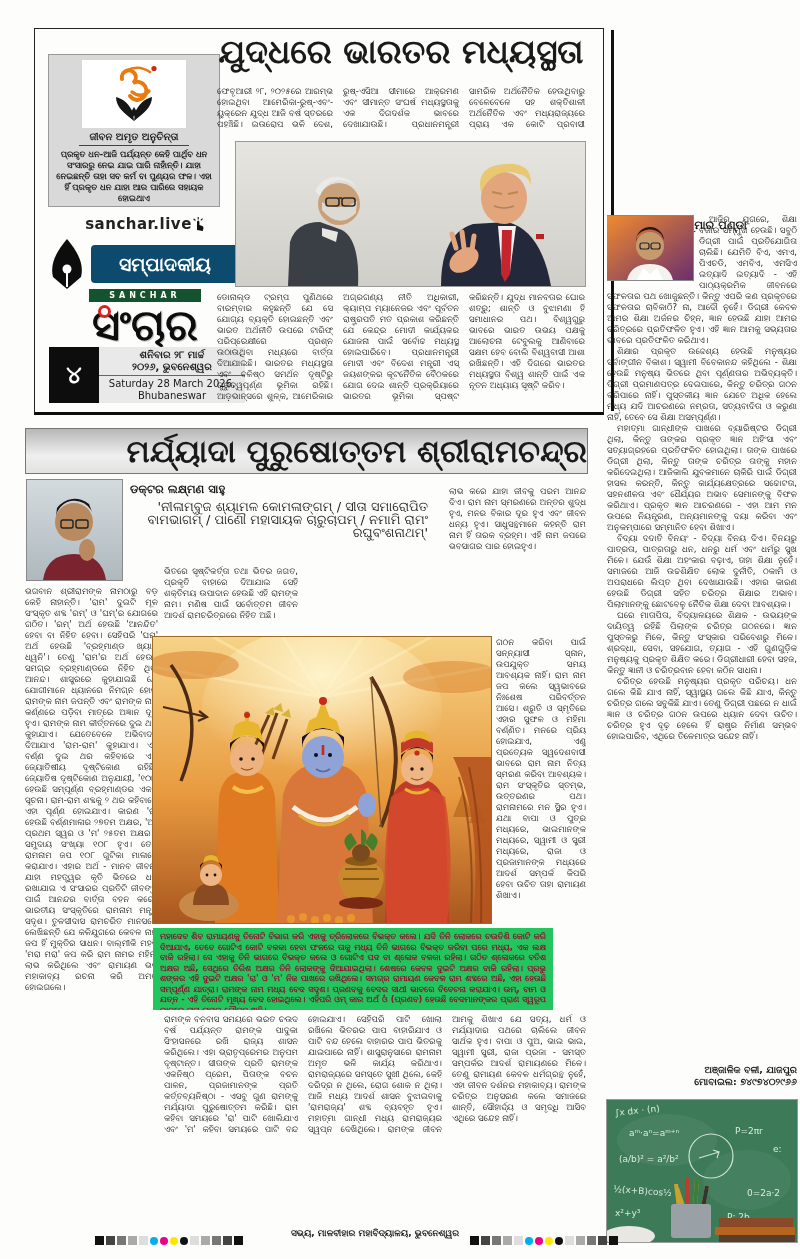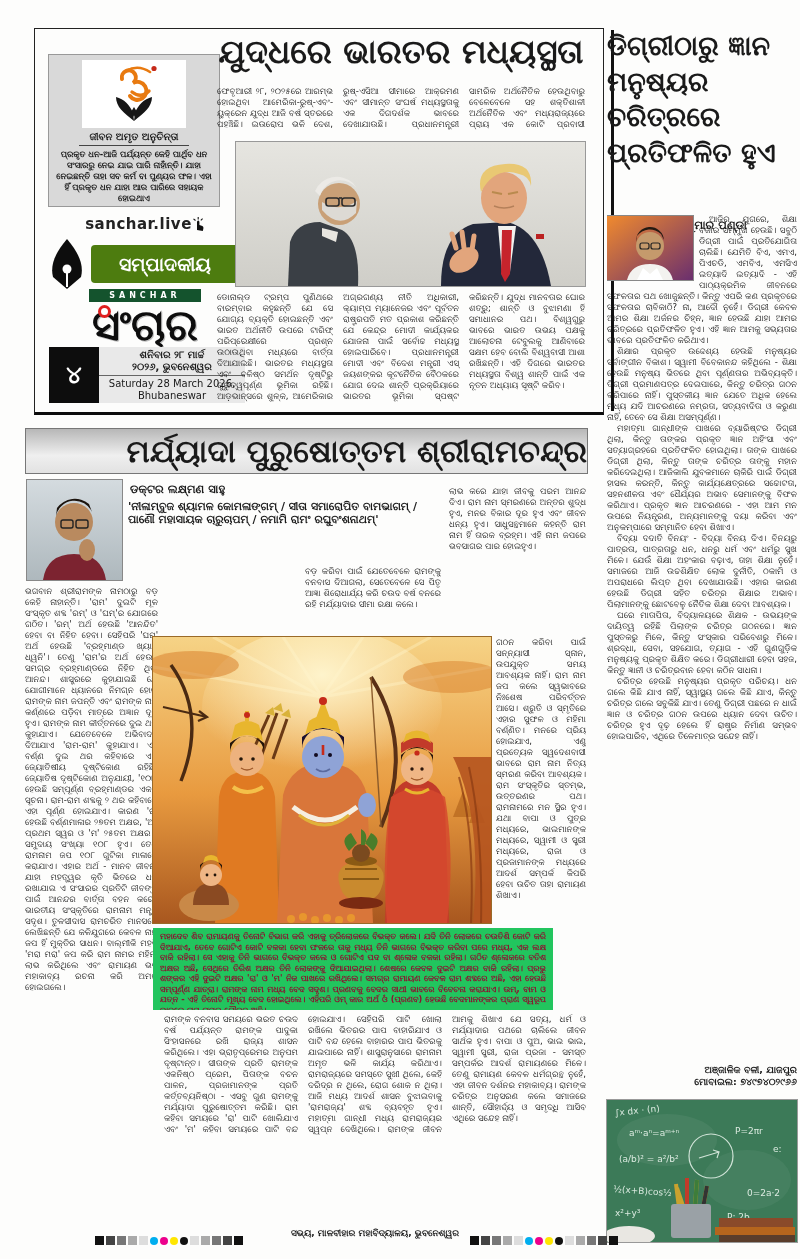--- a/index.html
+++ b/index.html
@@ -10,21 +10,21 @@
   .cols3{column-count:3;column-gap:10px;}
   
   #topbox{left:18px;top:28px;width:568px;height:383px;border:1px solid #222;border-bottom:3px solid #0c0c0c;margin-left:16px;}
   #quotebox{left:13px;top:25px;width:172px;height:153px;background:#d9d9d9;border:1px solid #999;text-align:center;padding:3px 6px;box-sizing:border-box;}
   #ombox{width:104px;height:68px;background:#fff;margin:2px auto 3px;display:flex;align-items:center;justify-content:center;}
   #quote-title{font-size:10px;font-weight:bold;}
   #quote-div{width:70%;height:1px;background:#444;margin:2px auto 3px;}
   #quote-text{font-size:8.4px;font-weight:600;line-height:11px;}
   #siterow{left:30px;top:186px;width:160px;text-align:center;font-size:15px;font-weight:bold;color:#222;letter-spacing:.5px;}
   #nib{left:10px;top:210px;}
-  #edbanner{left:56px;top:216px;width:148px;height:38px;background:#4d7c0f;border-radius:4px;color:#fff;
+  #edbanner{left:56px;top:216px;width:148px;height:38px;background:#0c4a6e;border-radius:4px;color:#fff;
             font-size:19px;font-weight:bold;text-align:center;line-height:38px;}
   #brand{left:10px;top:260px;width:200px;text-align:center;}
   #brandstrip{width:112px;margin:0 auto;background:#14532d;color:#fff;font-size:8px;letter-spacing:4px;font-weight:bold;padding:2px 0;}
   #brandodia{font-size:43px;font-weight:bold;color:#0d0d0d;line-height:1.1;text-shadow:0 0 1px #fff,1px 1px 0 #bbb;}
   #reddot{position:absolute;left:53px;top:16px;width:7px;height:7px;background:#fff;border:3.5px solid #e01f1f;border-radius:50%;}
   #datebar{left:14px;top:318px;width:196px;height:56px;display:flex;}
   #pgnum{width:50px;background:#0d0d0d;color:#fff;font-size:24px;font-weight:bold;text-align:center;line-height:56px;}
   #dateright{flex:1;text-align:center;background:#e9e9e9;padding-top:2px;}
   #date-odia{font-size:10px;font-weight:bold;line-height:12px;}
   #date-eng{font-size:10px;font-weight:normal;line-height:12px;border-top:1px solid #666;margin-top:2px;padding-top:2px;}
@@ -42,21 +42,21 @@
   #r-photo{float:left;width:86px;height:64px;margin:2px 6px 2px 0;outline:1px solid #888;}
   #r-body p{margin:0;text-indent:10px;}
   #r-sig{left:607px;top:1064px;width:190px;text-align:right;font-size:9.5px;font-weight:bold;line-height:12px;}
   #chalkboard{left:607px;top:1100px;width:190px;height:142px;outline:1px solid #999;}
   
   #f-band{left:25px;top:428px;width:561px;height:44px;border:1px solid #777;
           background:linear-gradient(#b7b7b7,#efefef 60%,#e2e2e2);text-align:right;
           font-size:31px;font-weight:bold;line-height:44px;}
   #f-photo{left:27px;top:480px;width:95px;height:100px;outline:1px solid #888;}
   #f-author{left:130px;top:482px;font-size:11.5px;font-weight:bold;}
-  #f-shloka{left:128px;top:500px;width:300px;height:62px;text-align:left;font-size:11px;font-weight:bold;line-height:13px;overflow:hidden;}
+  #f-shloka{left:128px;top:500px;width:300px;height:62px;text-align:right;font-size:13px;font-weight:normal;line-height:13px;overflow:hidden;}
   #f-col1{left:25px;top:586px;width:133px;height:648px;}
   #f-col2t{left:164px;top:566px;width:134px;height:66px;}
   #f-col3t{left:305px;top:566px;width:136px;height:66px;}
   #f-col4t{left:449px;top:486px;width:137px;height:146px;}
   #f-col4s{left:496px;top:637px;width:90px;height:287px;}
   #deity{left:153px;top:637px;width:338px;height:286px;outline:1px solid #9a6a28;}
   #f-caption{left:153px;top:928px;width:400px;height:82px;background:#22c55e;color:#8c1230;
              font-size:8.2px;font-weight:bold;line-height:10.5px;text-align:justify;padding:3px 7px;box-sizing:border-box;overflow:hidden;}
   #f-bottom{left:164px;top:1014px;width:422px;height:212px;}
   #f-sig{left:164px;top:1228px;width:422px;text-align:center;font-size:9px;font-weight:bold;}
@@ -159,21 +159,20 @@
       <ellipse cx="228" cy="118" rx="16" ry="11" fill="#e2a57c" transform="rotate(-35 228 118)"></ellipse>
       <path d="M220,106 l-4,-14 M228,106 l-2,-16 M236,108 l2,-14" stroke="#e2a57c" stroke-width="5" stroke-linecap="round"></path>
       <rect x="300" y="92" width="8" height="5" fill="#b22"></rect>
     </svg>
   </div>
 
   <div class="abs txt cols3" id="lead-body">ଡୋନାଲ୍ଡ ଟ୍ରମ୍ପ ପୁଣିଥରେ ବାରମ୍ବାର କହୁଛନ୍ତି ଯେ ସେ ଯୋଗ୍ୟ ବ୍ୟକ୍ତି ହୋଇଛନ୍ତି ଏବଂ ଭାରତ ଅର୍ଥନୀତି ଉପରେ ଟାରିଫ୍ ପରିପ୍ରେକ୍ଷୀରେ ପ୍ରଶ୍ନ ଉଠାଉଥିବା ମଧ୍ୟରେ ବାର୍ତ୍ତା ଦିଆଯାଇଛି। ଭାରତର ମଧ୍ୟସ୍ଥତା ଏବଂ ବଳିଷ୍ଠ ସମର୍ଥନ ଦୃଷ୍ଟିରୁ ଗୁରୁତ୍ୱପୂର୍ଣ୍ଣ ଭୂମିକା ରହିଛି। ଆଡ଼ଭାନ୍ସରେ ଶୁଳ୍କ, ଆମେରିକାର ଅଗ୍ରଗଣ୍ୟ ନୀତି ଅଧିକାରୀ, କ୍ୟାମ୍ପ ମ୍ୟାନେଜର ଏବଂ ପୂର୍ବତନ ରାଷ୍ଟ୍ରପତି ମତ ପ୍ରକାଶ କରିଛନ୍ତି ଯେ କେନ୍ଦ୍ର ମୋଦୀ କାର୍ଯ୍ୟକର ଯୋଜନା ପାଇଁ ସର୍ବୋଚ୍ଚ ମଧ୍ୟସ୍ଥ ହୋଇପାରିବେ। ପ୍ରଧାନମନ୍ତ୍ରୀ ମୋଦୀ ଏବଂ ବିଦେଶ ମନ୍ତ୍ରୀ ଏସ୍ ଜୟଶଙ୍କର କୂଟନୈତିକ ବୈଠକରେ ଯୋଗ ଦେଇ ଶାନ୍ତି ପ୍ରକ୍ରିୟାରେ ଭାରତର ଭୂମିକା ସ୍ପଷ୍ଟ କରିଛନ୍ତି। ଯୁଦ୍ଧ ମାନବତାର ଘୋର ଶତ୍ରୁ; ଶାନ୍ତି ଓ ବୁଝାମଣା ହିଁ ସମାଧାନର ପଥ। ବିଶ୍ୱଗୁରୁ ଭାବରେ ଭାରତ ଉଭୟ ପକ୍ଷକୁ ଆଲୋଚନା ଟେବୁଲକୁ ଆଣିବାରେ ସକ୍ଷମ ହେବ ବୋଲି ବିଶ୍ୱବାସୀ ଆଶା ରଖିଛନ୍ତି। ଏହି ଦିଗରେ ଭାରତର ମଧ୍ୟସ୍ଥତା ବିଶ୍ୱ ଶାନ୍ତି ପାଇଁ ଏକ ନୂତନ ଅଧ୍ୟାୟ ସୃଷ୍ଟି କରିବ।</div>
 
   <div class="abs" id="vrule"></div>
 
-  <div class="abs" id="r-headline">ଡିଗ୍ରୀଠାରୁ ଜ୍ଞାନ ମନୁଷ୍ୟର ଚରିତ୍ରରେ ପ୍ରତିଫଳିତ ହୁଏ</div>
   <div class="abs" id="r-byline">ଡକ୍ଟର ଅମୂଲ୍ୟ କୁମାର ପଣ୍ଡା</div>
 
   <div class="abs txt" id="r-body">
     <div id="r-photo">
       <svg width="86" height="64" viewBox="0 0 86 64">
         <defs>
             <linearGradient id="apbg" x1="0" y1="0" x2="1" y2="1">
           <stop offset="0" stop-color="#f08a2e"></stop>
               <stop offset="1" stop-color="#6a2f6e"></stop>
             </linearGradient>
@@ -251,21 +250,21 @@
       <path d="M29,36 a19,19 0 0 1 36,-4 l-3,-8 a22,22 0 0 0 -32,4 z" fill="#1c140e"></path>
       <rect x="34" y="40" width="12" height="8" rx="2" fill="none" stroke="#222" stroke-width="1.4"></rect>
       <rect x="49" y="40" width="12" height="8" rx="2" fill="none" stroke="#222" stroke-width="1.4"></rect>
       <ellipse cx="60" cy="70" rx="8" ry="11" fill="#b98a5f"></ellipse>
     </svg>
   </div>
   <div class="abs" id="f-author">ଡକ୍ଟର ଲକ୍ଷ୍ମଣ ସାହୁ</div>
   <div class="abs" id="f-shloka">'ନୀଳାମ୍ବୁଜ ଶ୍ୟାମଳ କୋମଳାଙ୍ଗମ୍ / ସୀତା ସମାରୋପିତ ବାମଭାଗମ୍ / ପାଣୌ ମହାସାୟକ ଚାରୁଚାପମ୍ / ନମାମି ରାମଂ ରଘୁବଂଶନାଥମ୍'</div>
 
   <div class="abs txt" id="f-col1">ଭଗବାନ ଶ୍ରୀରାମଙ୍କ ନାମଠାରୁ ବଡ଼ କେହି ନାହାନ୍ତି। 'ରାମ' ଦୁଇଟି ମୂଳ ସଂସ୍କୃତ ଶବ୍ଦ 'ରମ୍' ଓ 'ଘମ୍'ର ଯୋଗରେ ଗଠିତ। 'ରମ୍' ଅର୍ଥ ହେଉଛି 'ଆନନ୍ଦିତ' ହେବା ବା ନିହିତ ହେବା। ସେହିପରି 'ଘମ୍' ଅର୍ଥ ହେଉଛି 'ବ୍ରହ୍ମାଣ୍ଡ ଖ୍ୟାତି ଧ୍ୱନି'। ତେଣୁ 'ରାମ'ର ଅର୍ଥ ହେଉଛି ସମଗ୍ର ବ୍ରହ୍ମାଣ୍ଡରେ ନିହିତ ଥିବା ଆନନ୍ଦ। ଶାସ୍ତ୍ରରେ କୁହାଯାଇଛି ଯେ ଯୋଗୀମାନେ ଧ୍ୟାନରେ ନିମଗ୍ନ ହୋଇ ରାମଙ୍କ ନାମ ଜପନ୍ତି ଏବଂ ରାମଙ୍କ ନାମ କର୍ଣ୍ଣରେ ପଡ଼ିବା ମାତ୍ରେ ଅଜ୍ଞାନ ଦୂର ହୁଏ। ରାମଙ୍କ ନାମ କୀର୍ତ୍ତନରେ ଦୁଇ ଥର କୁହାଯାଏ। ଯେତେବେଳେ ଅଭିବାଦନ ଦିଆଯାଏ 'ରାମ-ରାମ' କୁହାଯାଏ। ଏହି ବର୍ଣ୍ଣ ଦୁଇ ଥର କହିବାରେ ଏକ ଜ୍ୟୋତିଷୀୟ ଦୃଷ୍ଟିକୋଣ ରହିଛି। ଜ୍ୟୋତିଷ ଦୃଷ୍ଟିକୋଣ ଅନୁଯାୟୀ, '୧୦୮' ହେଉଛି ସମ୍ପୂର୍ଣ୍ଣ ବ୍ରହ୍ମାଣ୍ଡର ଏକକ ସୂଚନା। ରାମ-ରାମ ଶବ୍ଦକୁ ୨ ଥର କହିବାରେ ଏହା ପୂର୍ଣ୍ଣ ହୋଇଯାଏ। କାରଣ 'ର' ହେଉଛି ବର୍ଣ୍ଣମାଳାର ୨୭ତମ ଅକ୍ଷର, 'ଆ' ପ୍ରଥମ ସ୍ୱର ଓ 'ମ' ୨୫ତମ ଅକ୍ଷର - ସମୁଦାୟ ସଂଖ୍ୟା ୧୦୮ ହୁଏ। ତେଣୁ ରାମନାମ ଜପ ୧୦୮ ଗୁଟିକା ମାଳାରେ କରାଯାଏ। ଏହାର ଅର୍ଥ - ମାନବ ଜୀବନ, ଯାହା ମହତ୍ତ୍ୱର କୃତି ଭିତରେ ଧରି ରଖାଯାଇ ଏ ସଂସାରର ପ୍ରତିଟି ଜୀବଙ୍କ ପାଇଁ ଆନନ୍ଦର ବାର୍ତ୍ତା ବହନ କରେ। ଭାରତୀୟ ସଂସ୍କୃତିରେ ରାମନାମ ମନ୍ତ୍ର ସଦୃଶ। ତୁଳସୀଦାସ ରାମଚରିତ ମାନସରେ ଲେଖିଛନ୍ତି ଯେ କଳିଯୁଗରେ କେବଳ ନାମ ଜପ ହିଁ ମୁକ୍ତିର ସାଧନ। ବାଲ୍ମୀକି ମହର୍ଷି 'ମରା ମରା' ଜପ କରି ରାମ ନାମର ମହିମା ଲାଭ କରିଥିଲେ ଏବଂ ରାମାୟଣ ଭଳି ମହାକାବ୍ୟ ରଚନା କରି ଅମର ହୋଇଗଲେ।</div>
-  <div class="abs txt" id="f-col3t">ବଡ଼ କରିବା ପାଇଁ ଯେତେବେଳେ ରାମଙ୍କୁ ବନବାସ ଦିଆଗଲା, ସେତେବେଳେ ସେ ପିତୃ ଆଜ୍ଞା ଶିରୋଧାର୍ଯ୍ୟ କରି ଚଉଦ ବର୍ଷ ବନରେ ରହି ମର୍ଯ୍ୟାଦାର ସୀମା ରକ୍ଷା କଲେ।</div>
+  <div class="abs txt" id="f-col2t">ଭିତରେ ସୃଷ୍ଟିକର୍ତ୍ତା ତଥା ଭିତର ଜଗତ, ପ୍ରକୃତି ବାହାରେ ଦିଆଯାଇ ସେହି ଶକ୍ତିମୟ ଉପାଦାନ ହେଉଛି ଏହି ରାମଙ୍କ ନାମ। ମଣିଷ ପାଇଁ ସର୍ବୋତ୍ତମ ଜୀବନ ଆଦର୍ଶ ରାମଚରିତ୍ରରେ ନିହିତ ଅଛି।</div>
   <div class="abs txt" id="f-col4t">ଲାଭ କରେ ଯାହା ଜୀବକୁ ପରମ ଆନନ୍ଦ ଦିଏ। ରାମ ନାମ ସ୍ମରଣରେ ଅନ୍ତର ଶୁଦ୍ଧ ହୁଏ, ମନର ବିକାର ଦୂର ହୁଏ ଏବଂ ଜୀବନ ଧନ୍ୟ ହୁଏ। ସାଧୁସନ୍ଥମାନେ କହନ୍ତି ରାମ ନାମ ହିଁ ତାରକ ବ୍ରହ୍ମ। ଏହି ନାମ ଜପରେ ଭବସାଗର ପାର ହୋଇହୁଏ।</div>
   <div class="abs txt" id="f-col4s">ଗଠନ କରିବା ପାଇଁ ସନ୍ନ୍ୟାସୀ ସ୍ନାନ, ଉପଯୁକ୍ତ ସମୟ ଆବଶ୍ୟକ ନାହିଁ। ରାମ ନାମ ଜପ କଲେ ସ୍ୱଭାବରେ ନିଃଶେଷ ପରିବର୍ତ୍ତନ ଆସେ। ଶ୍ରୁତି ଓ ସ୍ମୃତିରେ ଏହାର ସୁଫଳ ଓ ମହିମା ବର୍ଣ୍ଣିତ। ମନରେ ପ୍ରିୟ ହୋଇଯାଏ, ଏଣୁ ପ୍ରତ୍ୟେକ ସ୍ୱଦେଶବାସୀ ଭାବରେ ରାମ ନାମ ନିତ୍ୟ ସ୍ମରଣ କରିବା ଆବଶ୍ୟକ। ରାମ ସଂସ୍କୃତିର ସ୍ତମ୍ଭ, ଉତ୍ତରଣର ପଥ। ରାମନାମରେ ମନ ସ୍ଥିର ହୁଏ। ଯଥା ବାପା ଓ ପୁତ୍ର ମଧ୍ୟରେ, ଭାଇମାନଙ୍କ ମଧ୍ୟରେ, ସ୍ୱାମୀ ଓ ସ୍ତ୍ରୀ ମଧ୍ୟରେ, ରାଜା ଓ ପ୍ରଜାମାନଙ୍କ ମଧ୍ୟରେ ଆଦର୍ଶ ସମ୍ପର୍କ କିପରି ହେବା ଉଚିତ ତାହା ରାମାୟଣ ଶିଖାଏ।</div>
 
   <div class="abs" id="deity">
     <svg width="338" height="286" viewBox="0 0 338 286">
       <defs>
         <linearGradient id="sky" x1="0" y1="0" x2="0" y2="1">
           <stop offset="0" stop-color="#f6d386"></stop>
             <stop offset="0.55" stop-color="#e89a3f"></stop>
             <stop offset="1" stop-color="#a8571f"></stop>

